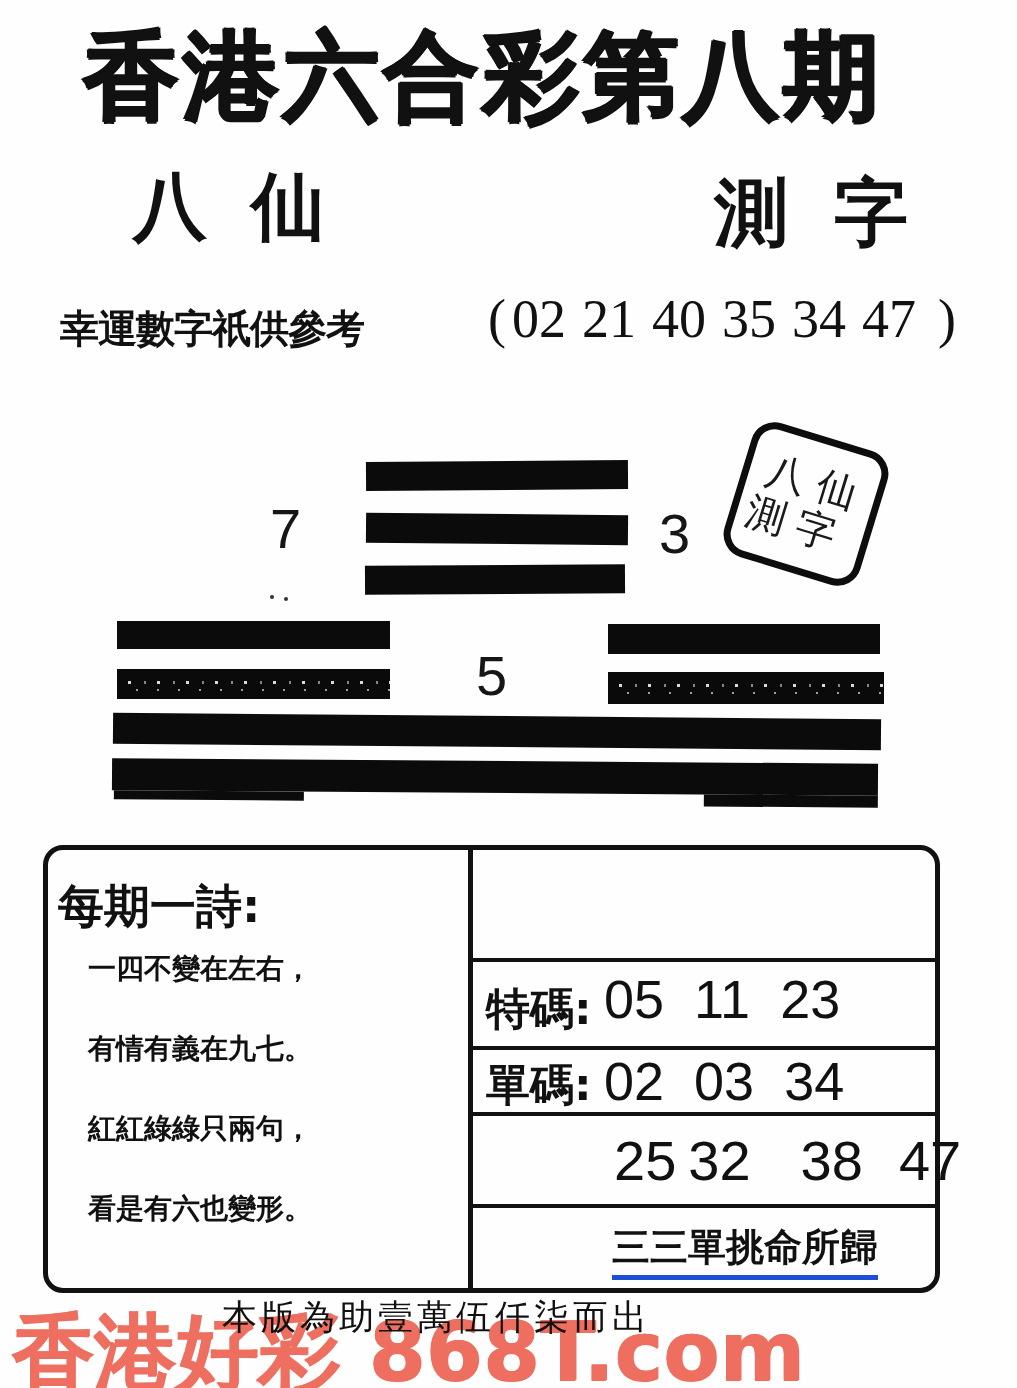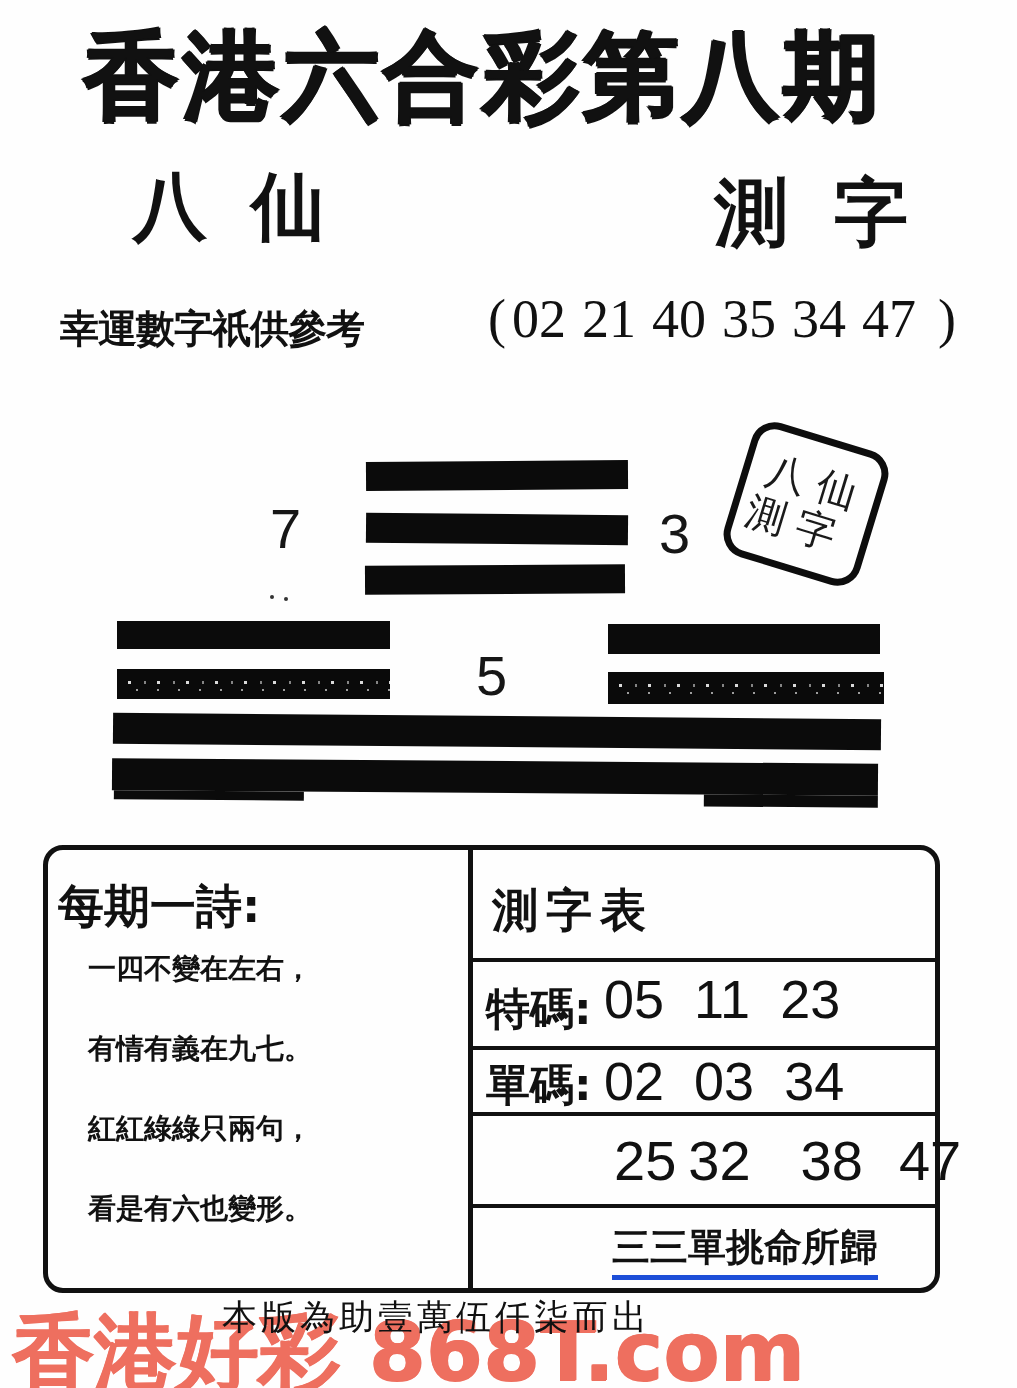--- a/index.html
+++ b/index.html
@@ -140,21 +140,20 @@
     <div class="hline hl2"></div>
     <div class="hline hl3"></div>
     <div class="hline hl4"></div>
 
     <div class="poem-header">每期一詩:</div>
     <div class="poem-line pl0">一四不變在左右，</div>
     <div class="poem-line pl1">有情有義在九七。</div>
     <div class="poem-line pl2">紅紅綠綠只兩句，</div>
     <div class="poem-line pl3">看是有六也變形。</div>
 
-    <div class="rc-header">測字表</div>
 
     <div class="rc-label lbl-special">特碼:</div>
     <div class="rc-nums nums-special">
       <span class="num">05</span><span class="num">11</span><span class="num">23</span>
     </div>
 
     <div class="rc-label lbl-single">單碼:</div>
     <div class="rc-nums nums-single">
       <span class="num">02</span><span class="num">03</span><span class="num">34</span>
     </div>

